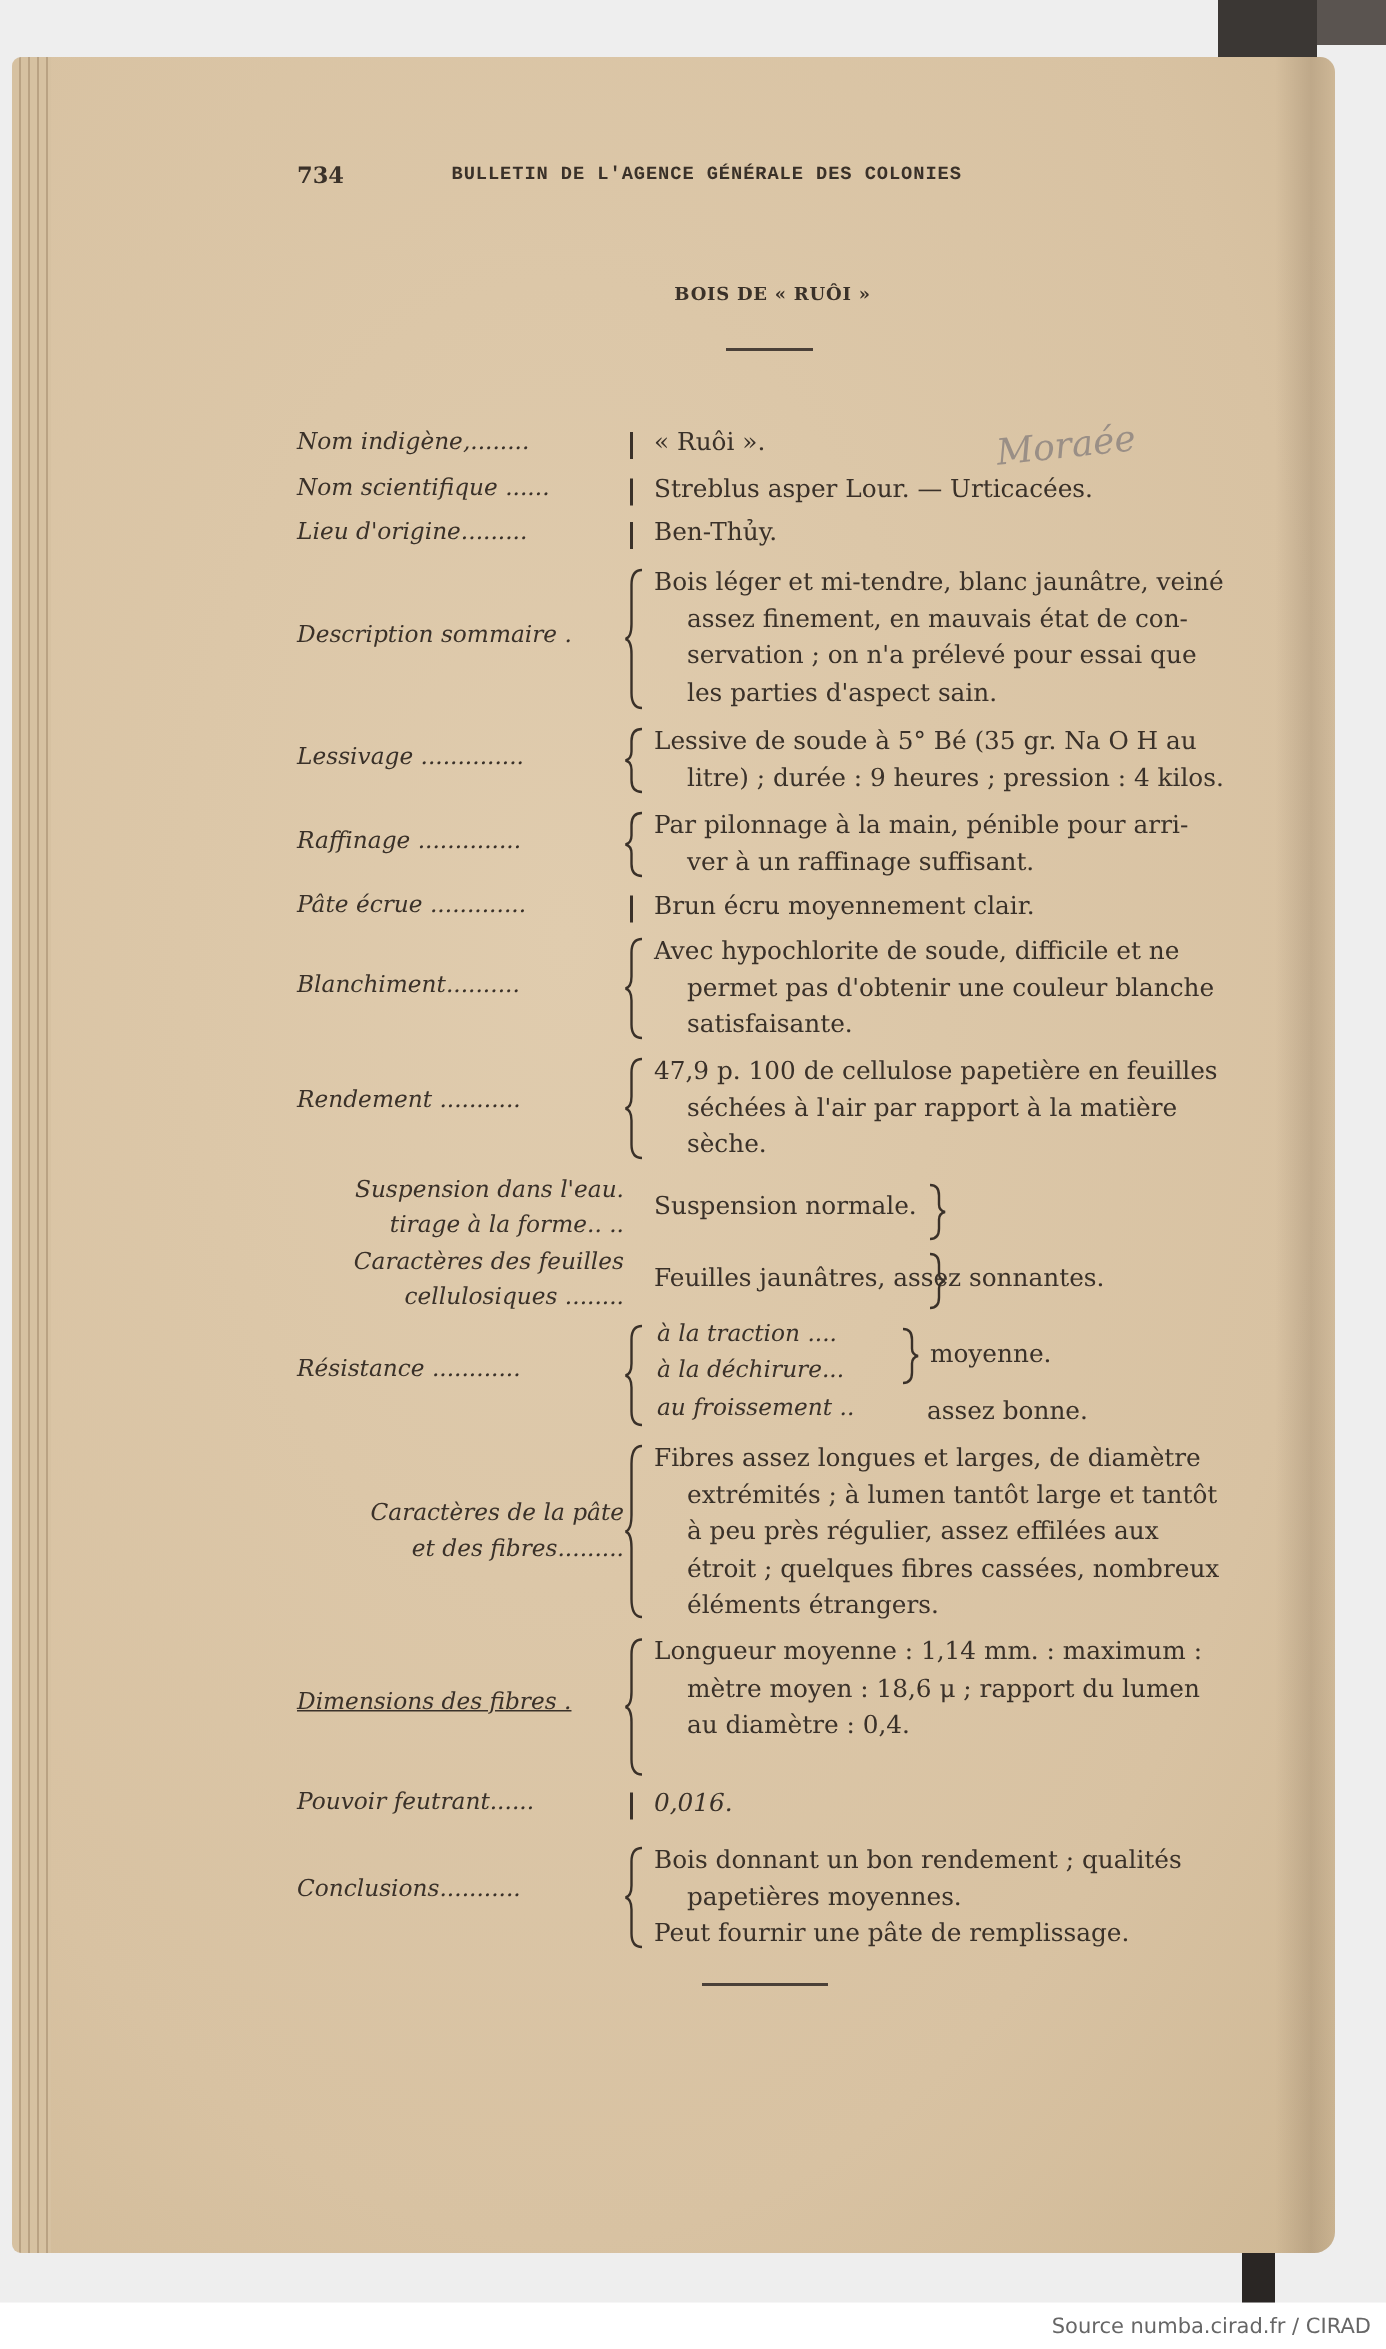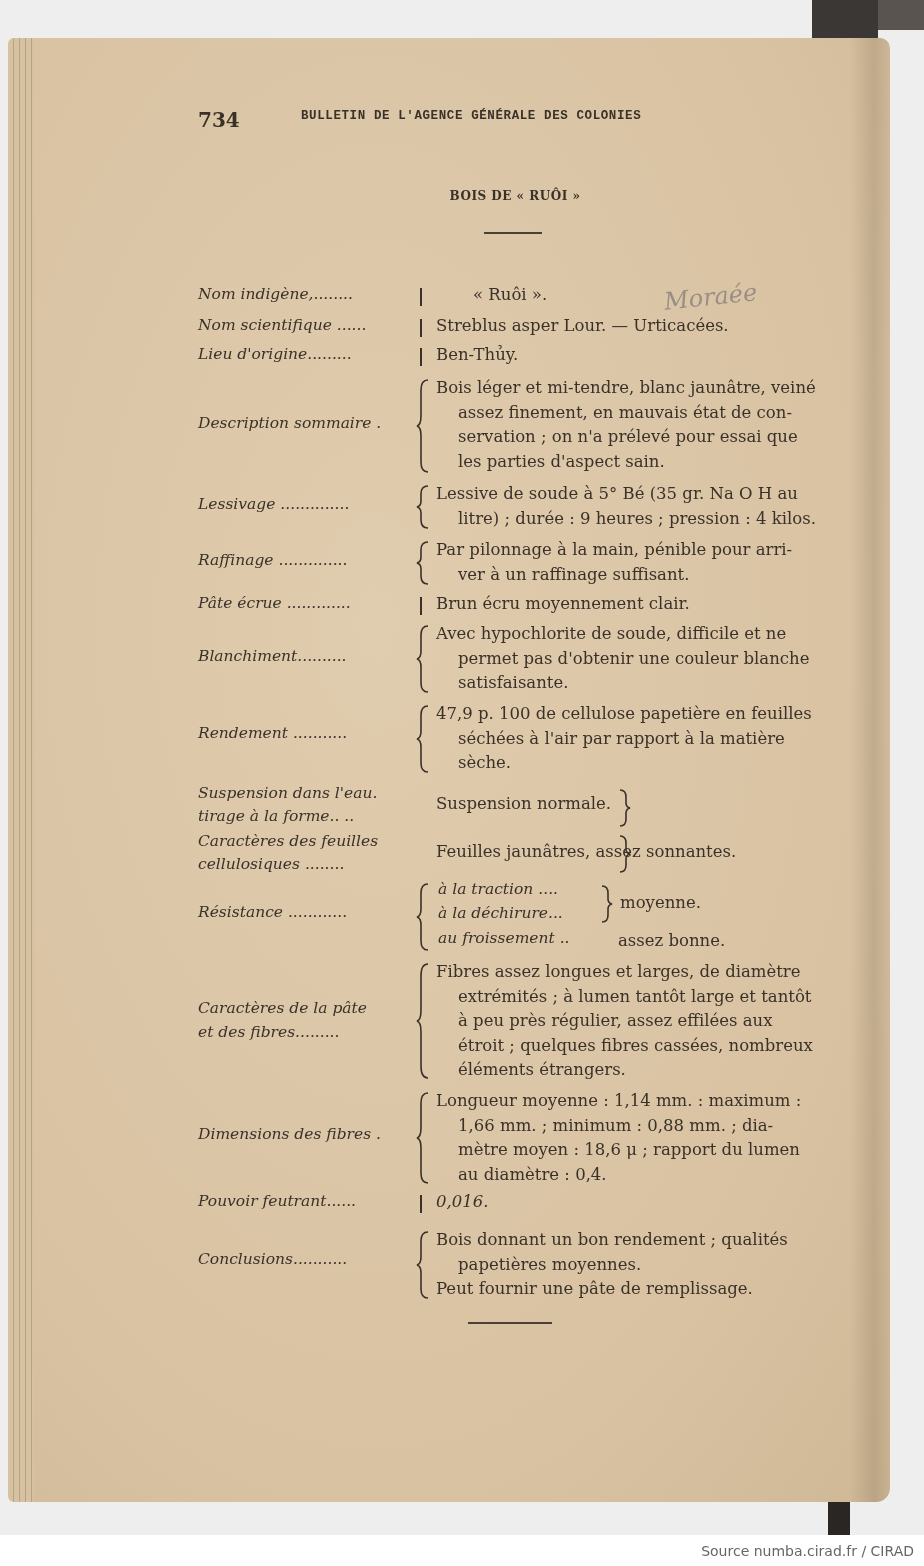--- a/index.html
+++ b/index.html
@@ -11,27 +11,27 @@
   .page-edges { position:absolute; left:8px; top:38px; width:28px; height:1464px; background:#d2bc9c;
     background-image: repeating-linear-gradient(90deg, #d6c1a1 0px, #d6c1a1 5px, #b9a283 5px, #b9a283 6px);
     border-radius:6px 0 0 6px; }
   .page { position:absolute; left:34px; top:38px; width:856px; height:1464px; background:#dcc7a8;
     background-image: radial-gradient(ellipse at 40% 40%, #e0ccae 0%, #d8c2a2 70%, #cfb895 100%);
     border-radius:0 10px 14px 0; }
   .gutter-shade { position:absolute; left:850px; top:38px; width:40px; height:1464px;
     background:linear-gradient(90deg, rgba(0,0,0,0) 0%, rgba(90,70,50,0.18) 60%, rgba(90,70,50,0.05) 100%); border-radius:0 10px 14px 0; }
   .ink { color:#3a3129; }
   .running-head { position:absolute; top:108px; left:198px; width:530px; height:20px; font-size:13px; font-weight:bold; }
-  .page-num { position:absolute; left:0; top:0; font-size:20px; }
+  .page-num { position:absolute; left:0; top:0; font-size:15px; }
   .journal { position:absolute; left:103px; top:1px; font-size:12.5px; letter-spacing:0.6px;font-family:Liberation Mono, monospace; }
   .title { position:absolute; top:189px; left:380px; width:270px; text-align:center; font-size:12px; font-weight:bold; letter-spacing:0.5px; }
   .rule { position:absolute; height:2px; background:#4a4038; }
   .row { position:absolute; left:198px; width:640px; }
   .lbl { position:absolute; left:0; width:218px; font-family:"DejaVu Serif", serif; font-style:italic; font-size:15.5px; white-space:nowrap; }
-  .lbl.r { text-align:left; }
+  .lbl.r { text-align:right; }
   .val { position:absolute; left:238px; width:392px; font-size:16.5px; line-height:24.5px; text-align:justify; }
   .val .ind { padding-left:22px; display:block; }
   .bar { position:absolute; left:222px; width:2px; height:18px; background:#3a3129; }
   .brace { position:absolute; left:218px; font-size:16px; color:#3a3129; }
   .handnote { position:absolute; left:664px; top:283px; font-family:"DejaVu Serif", serif; font-style:italic; font-size:24px; color:#9a8f86; transform:rotate(-6deg); }
   .src { position:absolute; right:10px; top:1543px; font-family:"DejaVu Sans", sans-serif; font-size:14px; color:#666666; }
 </style>
 </head>
 <body>
 
@@ -49,21 +49,21 @@
 </div>
 
 <div class="title ink">BOIS DE « RUÔI »</div>
 <div class="rule" style="left:484px; top:232px; width:58px;"></div>
 
 <div class="handnote">Moraée</div>
 
 <div class="row ink" style="top:285px;">
   <span class="lbl">Nom indigène,........</span>
   <span class="bar" style="top:3px;"></span>
-  <span class="val" style="top:-2px;margin-left:37px;">« Ruôi ».</span>
+  <span class="val" style="top:-2px;">« Ruôi ».</span>
 </div>
 
 <div class="row ink" style="top:316px;">
   <span class="lbl">Nom scientifique ......</span>
   <span class="bar" style="top:3px;"></span>
   <span class="val" style="top:-2px;">Streblus asper Lour. — Urticacées.</span>
 </div>
 
 <div class="row ink" style="top:345px;">
   <span class="lbl">Lieu d'origine.........</span>
@@ -184,27 +184,26 @@
   <div class="val">
     <span>Fibres assez longues et larges, de diamètre</span>
     <span class="ind">extrémités ; à lumen tantôt large et tantôt</span>
     <span class="ind">à peu près régulier, assez effilées aux</span>
     <span class="ind">étroit ; quelques fibres cassées, nombreux</span>
     <span class="ind">éléments étrangers.</span>
   </div>
 </div>
 
 <div class="row ink" style="top:1089px;">
-  <span class="lbl" style="top:36px;">Dimensions des fibres .</span>
+  <span class="lbl" style="top:36px;text-decoration:underline;">Dimensions des fibres .</span>
   <svg class="brace" style="top:2px;" width="16" height="94">
       <path d="M12 2 Q5 2 5 12 L5 37 Q5 46 1 47 Q5 48 5 57 L5 82 Q5 92 12 92" fill="none" stroke="#3a3129" stroke-width="1.6"></path>
     </svg>
   <div class="val">
     <span>Longueur moyenne : 1,14 mm. : maximum :</span>
-    <span class="ind">1,66 mm. ; minimum : 0,88 mm. ; dia-</span>
     <span class="ind">mètre moyen : 18,6 μ ; rapport du lumen</span>
     <span class="ind">au diamètre : 0,4.</span>
   </div>
 </div>
 
 <div class="row ink" style="top:1192px;">
   <span class="lbl">Pouvoir feutrant......</span>
   <span class="bar" style="top:3px;"></span>
   <span class="val" style="top:-2px;font-style:italic;">0,016.</span>
 </div>

